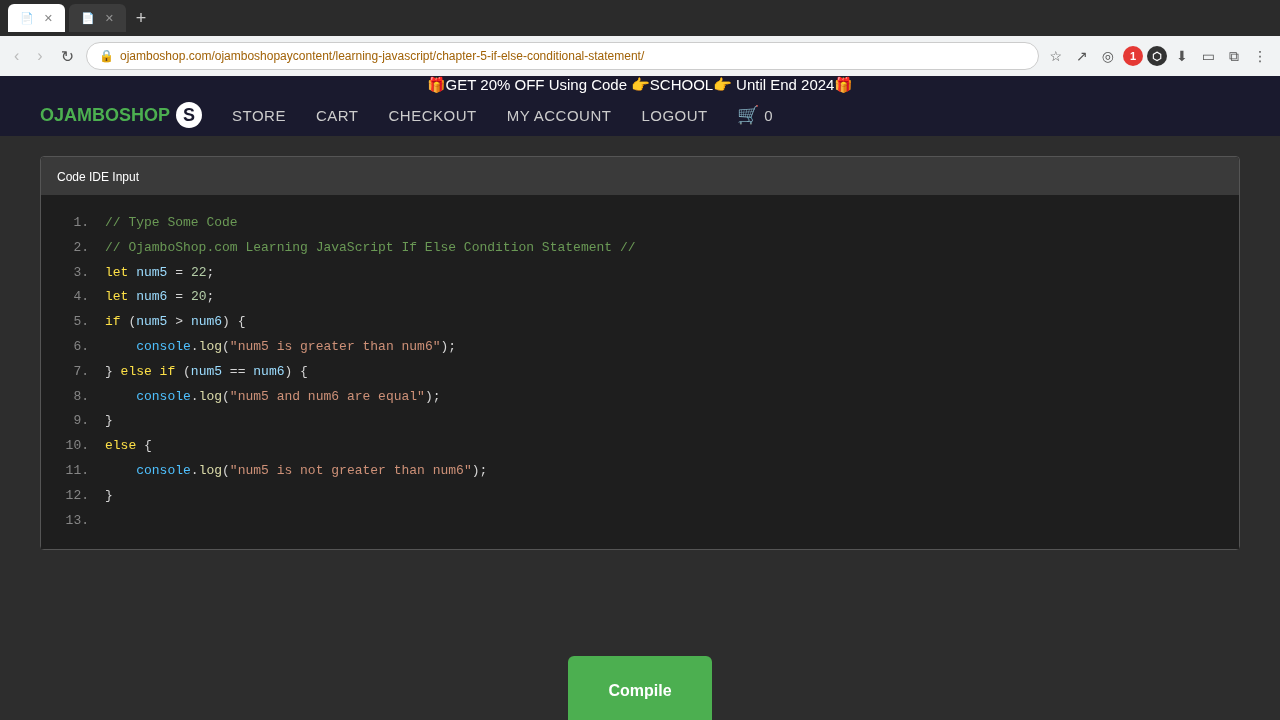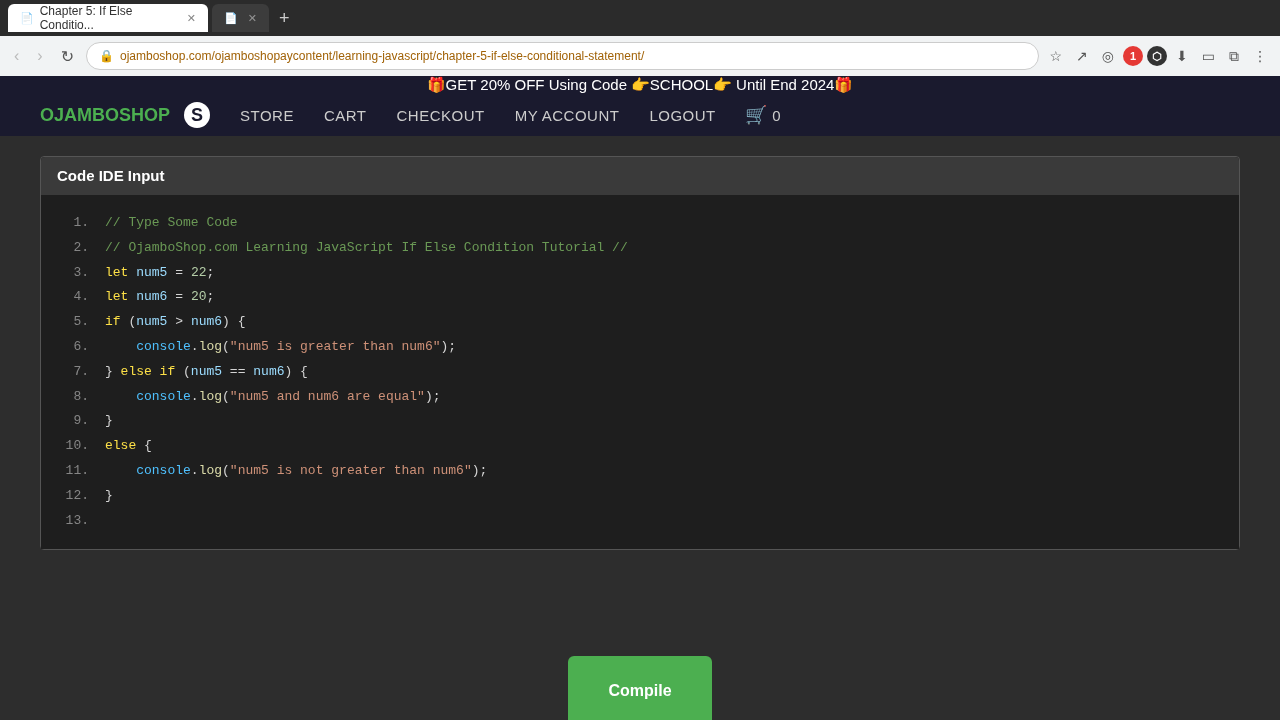--- a/index.html
+++ b/index.html
@@ -102,21 +102,21 @@
     .site-nav {
       background: #1a1a2e;
       display: flex;
       align-items: center;
       padding: 8px 40px;
       gap: 30px;
     }
     .site-logo {
       display: flex;
       align-items: center;
-      gap: 14px;
+      gap: 6px;
     }
     .logo-text {
       color: #4CAF50;
       font-size: 18px;
       font-weight: bold;
       text-decoration: none;
     }
     .logo-s {
       background: #fff;
       color: #1a1a2e;
@@ -159,22 +159,22 @@
       border: 1px solid #555;
       border-radius: 4px;
     }
     .code-ide-header {
       background: #3a3a3a;
       padding: 10px 16px;
       border-radius: 4px 4px 0 0;
     }
     .code-ide-title {
       color: #fff;
-      font-size: 15px;
-      font-weight: bold;
+      font-size: 12px;
+      font-weight: normal;
     }
     .code-editor {
       background: #1e1e1e;
       padding: 16px 0;
       font-family: 'Courier New', Courier, monospace;
       font-size: 14px;
       min-height: 300px;
     }
     .code-line {
       display: flex;
@@ -222,21 +222,20 @@
       font-weight: bold;
     }
   </style>
 </head>
 <body>
 
 <div class="browser-chrome">
   <div class="tab-bar">
     <div class="tab active">
       <span class="tab-icon">📄</span>
-      <span>Chapter 5: If Else Conditio...</span>
       <span class="tab-close">✕</span>
     </div>
     <div class="tab">
       <span class="tab-icon">📄</span>
       <span class="tab-close">✕</span>
     </div>
     <button class="new-tab">+</button>
   </div>
 
   <div class="nav-bar">
@@ -289,21 +288,21 @@
     </div>
     <div class="code-editor">
 
       <div class="code-line">
         <span class="line-num">1.</span>
         <span class="line-code cmt">// Type Some Code</span>
       </div>
 
       <div class="code-line">
         <span class="line-num">2.</span>
-        <span class="line-code cmt">// OjamboShop.com Learning JavaScript If Else Condition Tutorial //</span>
+        <span class="line-code cmt">// OjamboShop.com Learning JavaScript If Else Condition Statement //</span>
       </div>
 
       <div class="code-line">
         <span class="line-num">3.</span>
         <span class="line-code"><span class="kw">let</span> <span class="nm">num5</span> <span class="op">=</span> <span class="num-lit">22</span>;</span>
       </div>
 
       <div class="code-line">
         <span class="line-num">4.</span>
         <span class="line-code"><span class="kw">let</span> <span class="nm">num6</span> <span class="op">=</span> <span class="num-lit">20</span>;</span>

